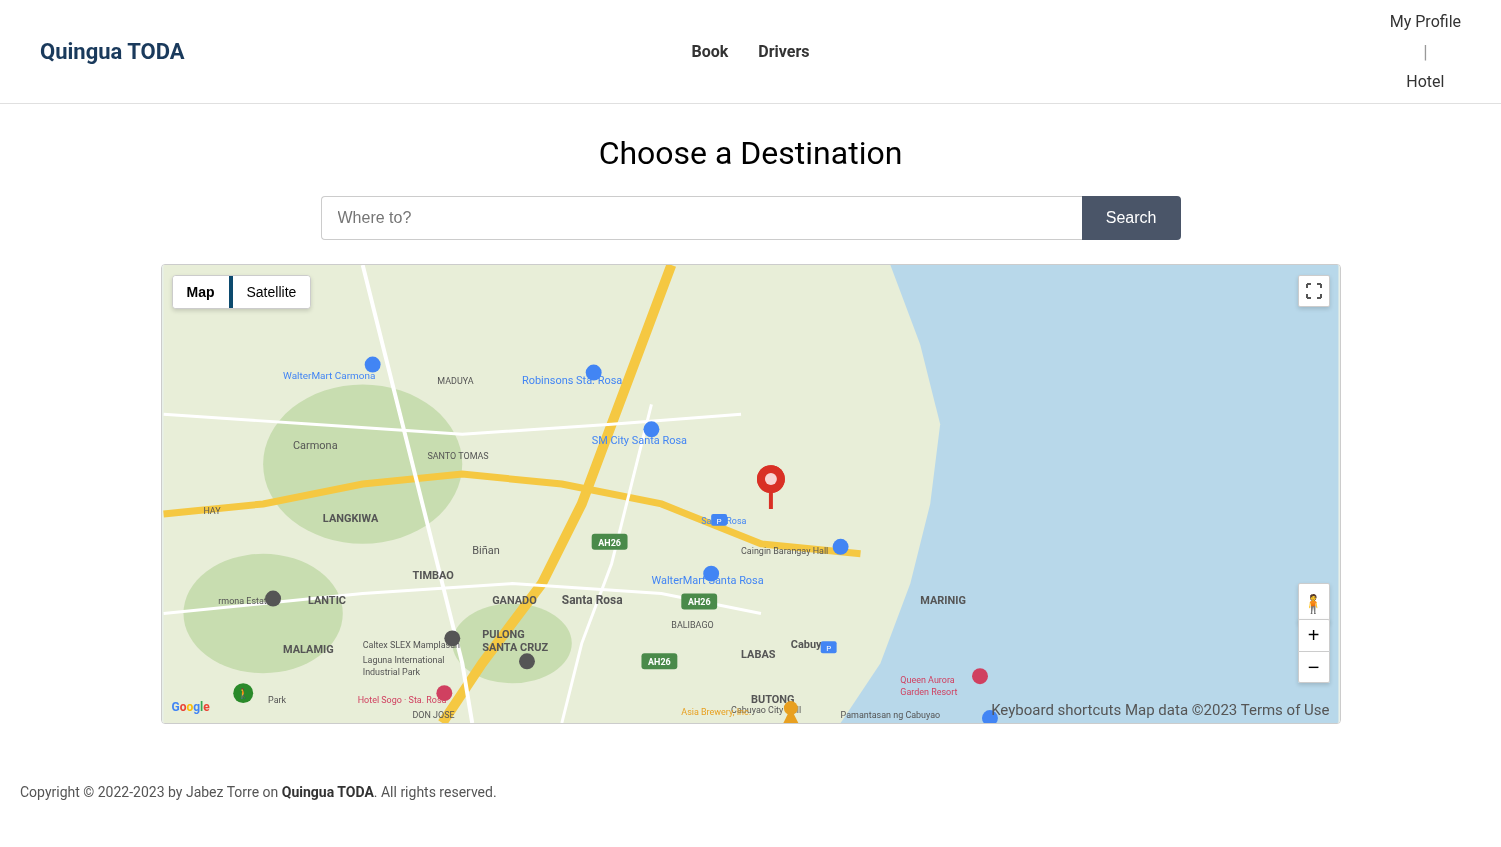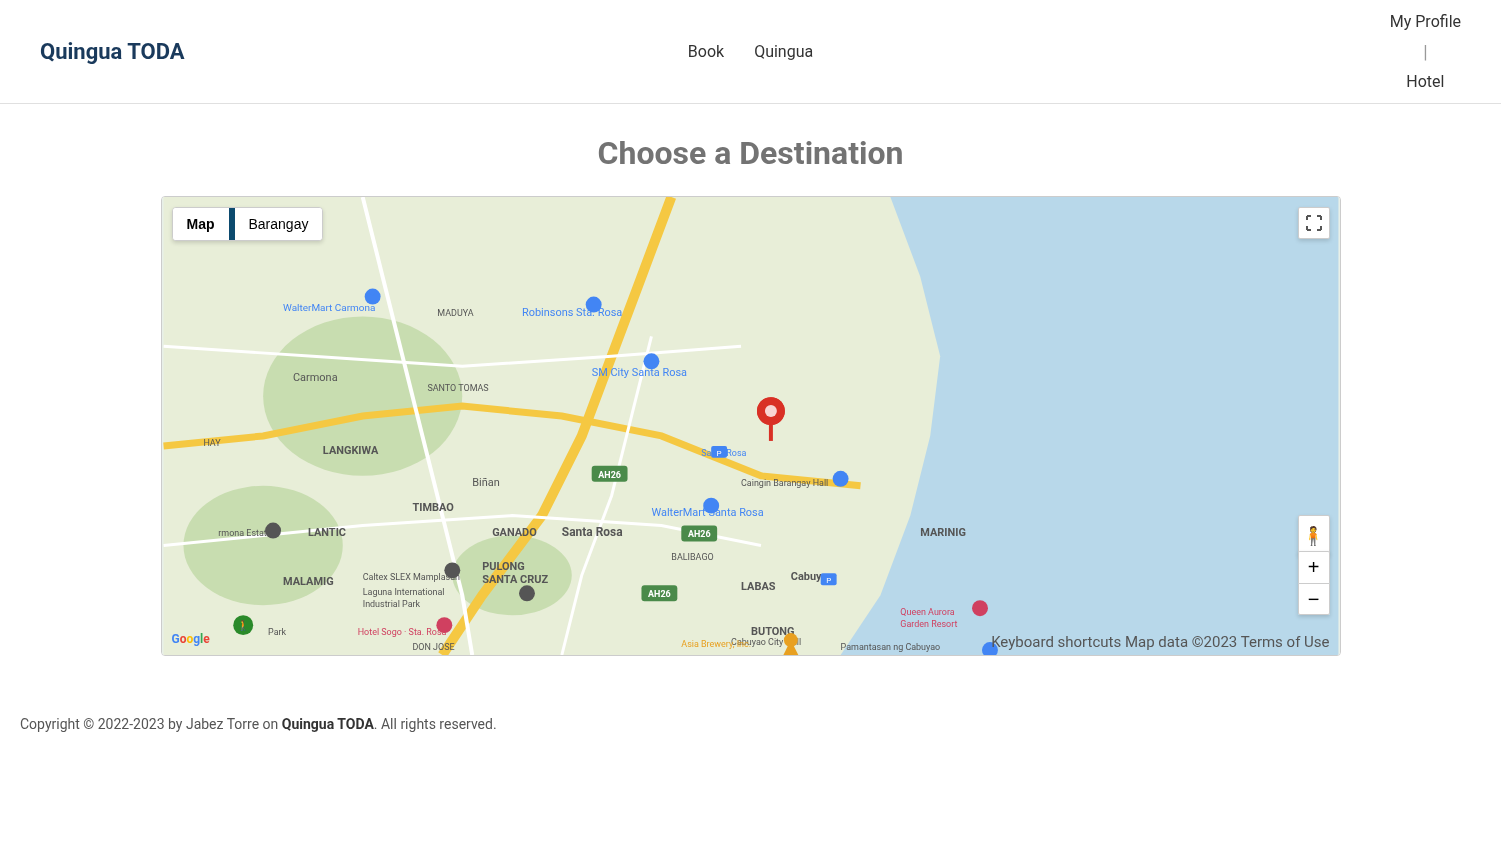--- a/index.html
+++ b/index.html
@@ -38,21 +38,21 @@
       gap: 30px;
       position: absolute;
       left: 50%;
       transform: translateX(-50%);
     }
 
     .header-nav a {
       text-decoration: none;
       color: #333;
       font-size: 16px;
-      font-weight: 400;
+      font-weight: 700;
     }
 
     .header-right {
       display: flex;
       align-items: center;
       gap: 10px;
       flex-direction: column;
     }
 
     .header-right a {
@@ -69,22 +69,22 @@
     
     .main-content {
       display: flex;
       flex-direction: column;
       align-items: center;
       padding: 30px 20px 20px;
     }
 
     .page-title {
       font-size: 32px;
-      font-weight: 700;
-      color: #737373;
+      font-weight: 400;
+      color: #000000;
       margin-bottom: 24px;
     }
 
     
     .search-container {
       display: flex;
       width: 860px;
       margin-bottom: 24px;
       gap: 0;
     }
@@ -149,21 +149,21 @@
       background: #fff;
       border: none;
       font-weight: 400;
     }
 
     .map-toggle-btn.active {
       font-weight: 700;
     }
 
     .map-toggle-btn:first-child {
-      border-right: 6px solid #0c4a6e;
+      border-right: 4px solid #0c4a6e;
     }
 
     
     .map-fullscreen {
       position: absolute;
       top: 10px;
       right: 10px;
       background: #fff;
       border: 1px solid #ccc;
       border-radius: 2px;
@@ -276,33 +276,37 @@
     }
   </style>
 </head>
 <body>
 
 <header class="header">
   <div class="header-logo">Quingua TODA</div>
 
   <nav class="header-nav">
     <a href="#">Book</a>
-    <a href="#">Quingua</a>
+    <a href="#">Drivers</a>
   </nav>
 
   <div class="header-right">
     <a href="#">My Profile</a>
     <span class="header-divider">|</span>
     <a href="#">Hotel</a>
   </div>
 </header>
 
 <main class="main-content">
   <h1 class="page-title">Choose a Destination</h1>
 
+  <div class="search-container">
+    <input type="text" class="search-input" placeholder="Where to?" style="">
+    <button class="search-button">Search</button>
+  </div>
 
   <div class="map-wrapper">
     <div class="map-area">
 
       
       <svg class="map-svg" viewBox="0 0 1180 460" xmlns="http://www.w3.org/2000/svg">
 
         <rect x="590" y="0" width="590" height="460" fill="#b8d8ea"></rect>
 
         <rect x="0" y="0" width="590" height="460" fill="#e8eed8"></rect>
@@ -421,21 +425,21 @@
         <circle cx="610" cy="215" r="14" fill="#d93025"></circle>
         <ellipse cx="610" cy="215" rx="14" ry="14" fill="#d93025"></ellipse>
         <line x1="610" y1="229" x2="610" y2="245" stroke="#d93025" stroke-width="4"></line>
 
         <circle cx="610" cy="215" r="6" fill="white" opacity="0.8"></circle>
       </svg>
 
       
       <div class="map-toggle">
         <button class="map-toggle-btn active">Map</button>
-        <button class="map-toggle-btn">Barangay</button>
+        <button class="map-toggle-btn">Satellite</button>
       </div>
 
       
       <div class="map-fullscreen">
         <svg width="16" height="16" viewBox="0 0 16 16" fill="none">
           <path d="M1 1h4M1 1v4M15 1h-4M15 1v4M1 15h4M1 15v-4M15 15h-4M15 15v-4" stroke="#555" stroke-width="2"></path>
         </svg>
       </div>
 
       

